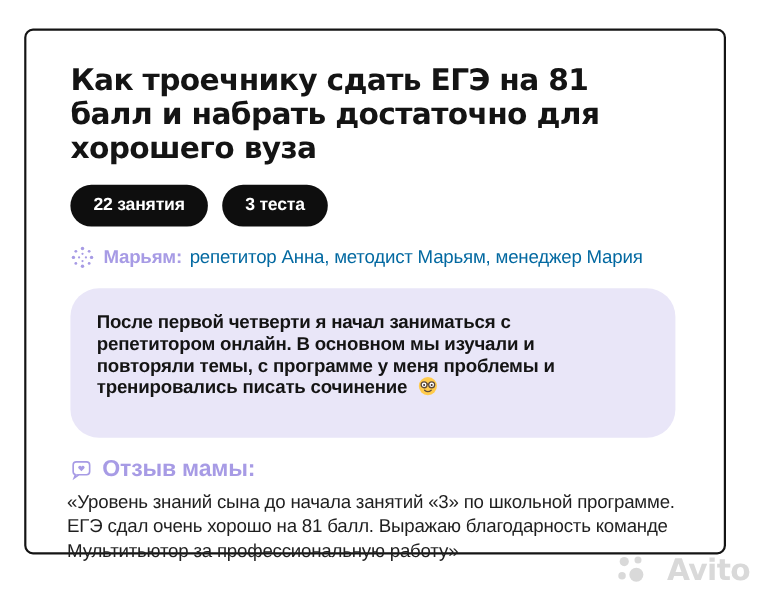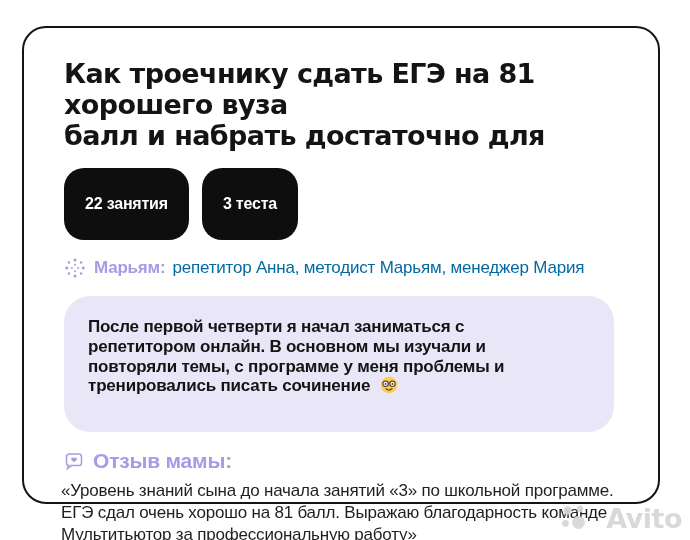--- a/index.html
+++ b/index.html
@@ -14,21 +14,21 @@
     color: #1f1f1f;
   }
   .card {
     position: absolute;
     left: 22px;
     top: 26px;
     width: 638px;
     height: 478px;
     background: #ffffff;
     border: 2px solid #141414;
-    border-radius: 24px;
+    border-radius: 8px;
     padding: 30px 38px 0 40px;
   }
   .title {
     font-family: "DejaVu Sans", sans-serif;
     font-weight: 700;
     font-size: 27px;
     line-height: 1.15;
     letter-spacing: -0.6px;
     color: #141414;
   }
@@ -36,21 +36,21 @@
     display: flex;
     gap: 13px;
     margin-top: 17px;
   }
   .badge {
     background: #0e0e0e;
     color: #ffffff;
     font-size: 16px;
     font-weight: 700;
     line-height: 1;
-    padding: 28px 21px;
+    padding: 11px 21px;
     border-radius: 20px;
     letter-spacing: -0.2px;
   }
   .team-row {
     display: flex;
     align-items: center;
     margin-top: 17px;
     font-size: 17px;
   }
   .team-row .icon { width: 22px; height: 22px; margin-right: 8px; flex: 0 0 auto; }
@@ -115,22 +115,22 @@
   }
 </style>
 </head>
 <body>
 
 <div class="stage">
   <div class="card">
 
     <div class="title">
       <div>Как троечнику сдать ЕГЭ на 81</div>
+      <div>балл и набрать достаточно для</div>
       <div>хорошего вуза</div>
-      <div>балл и набрать достаточно для</div>
     </div>
 
     <div class="badges">
       <div class="badge">22 занятия</div>
       <div class="badge">3 теста</div>
     </div>
 
     <div class="team-row">
       <span class="icon">
         <svg viewBox="0 0 24 24" width="22" height="22">

